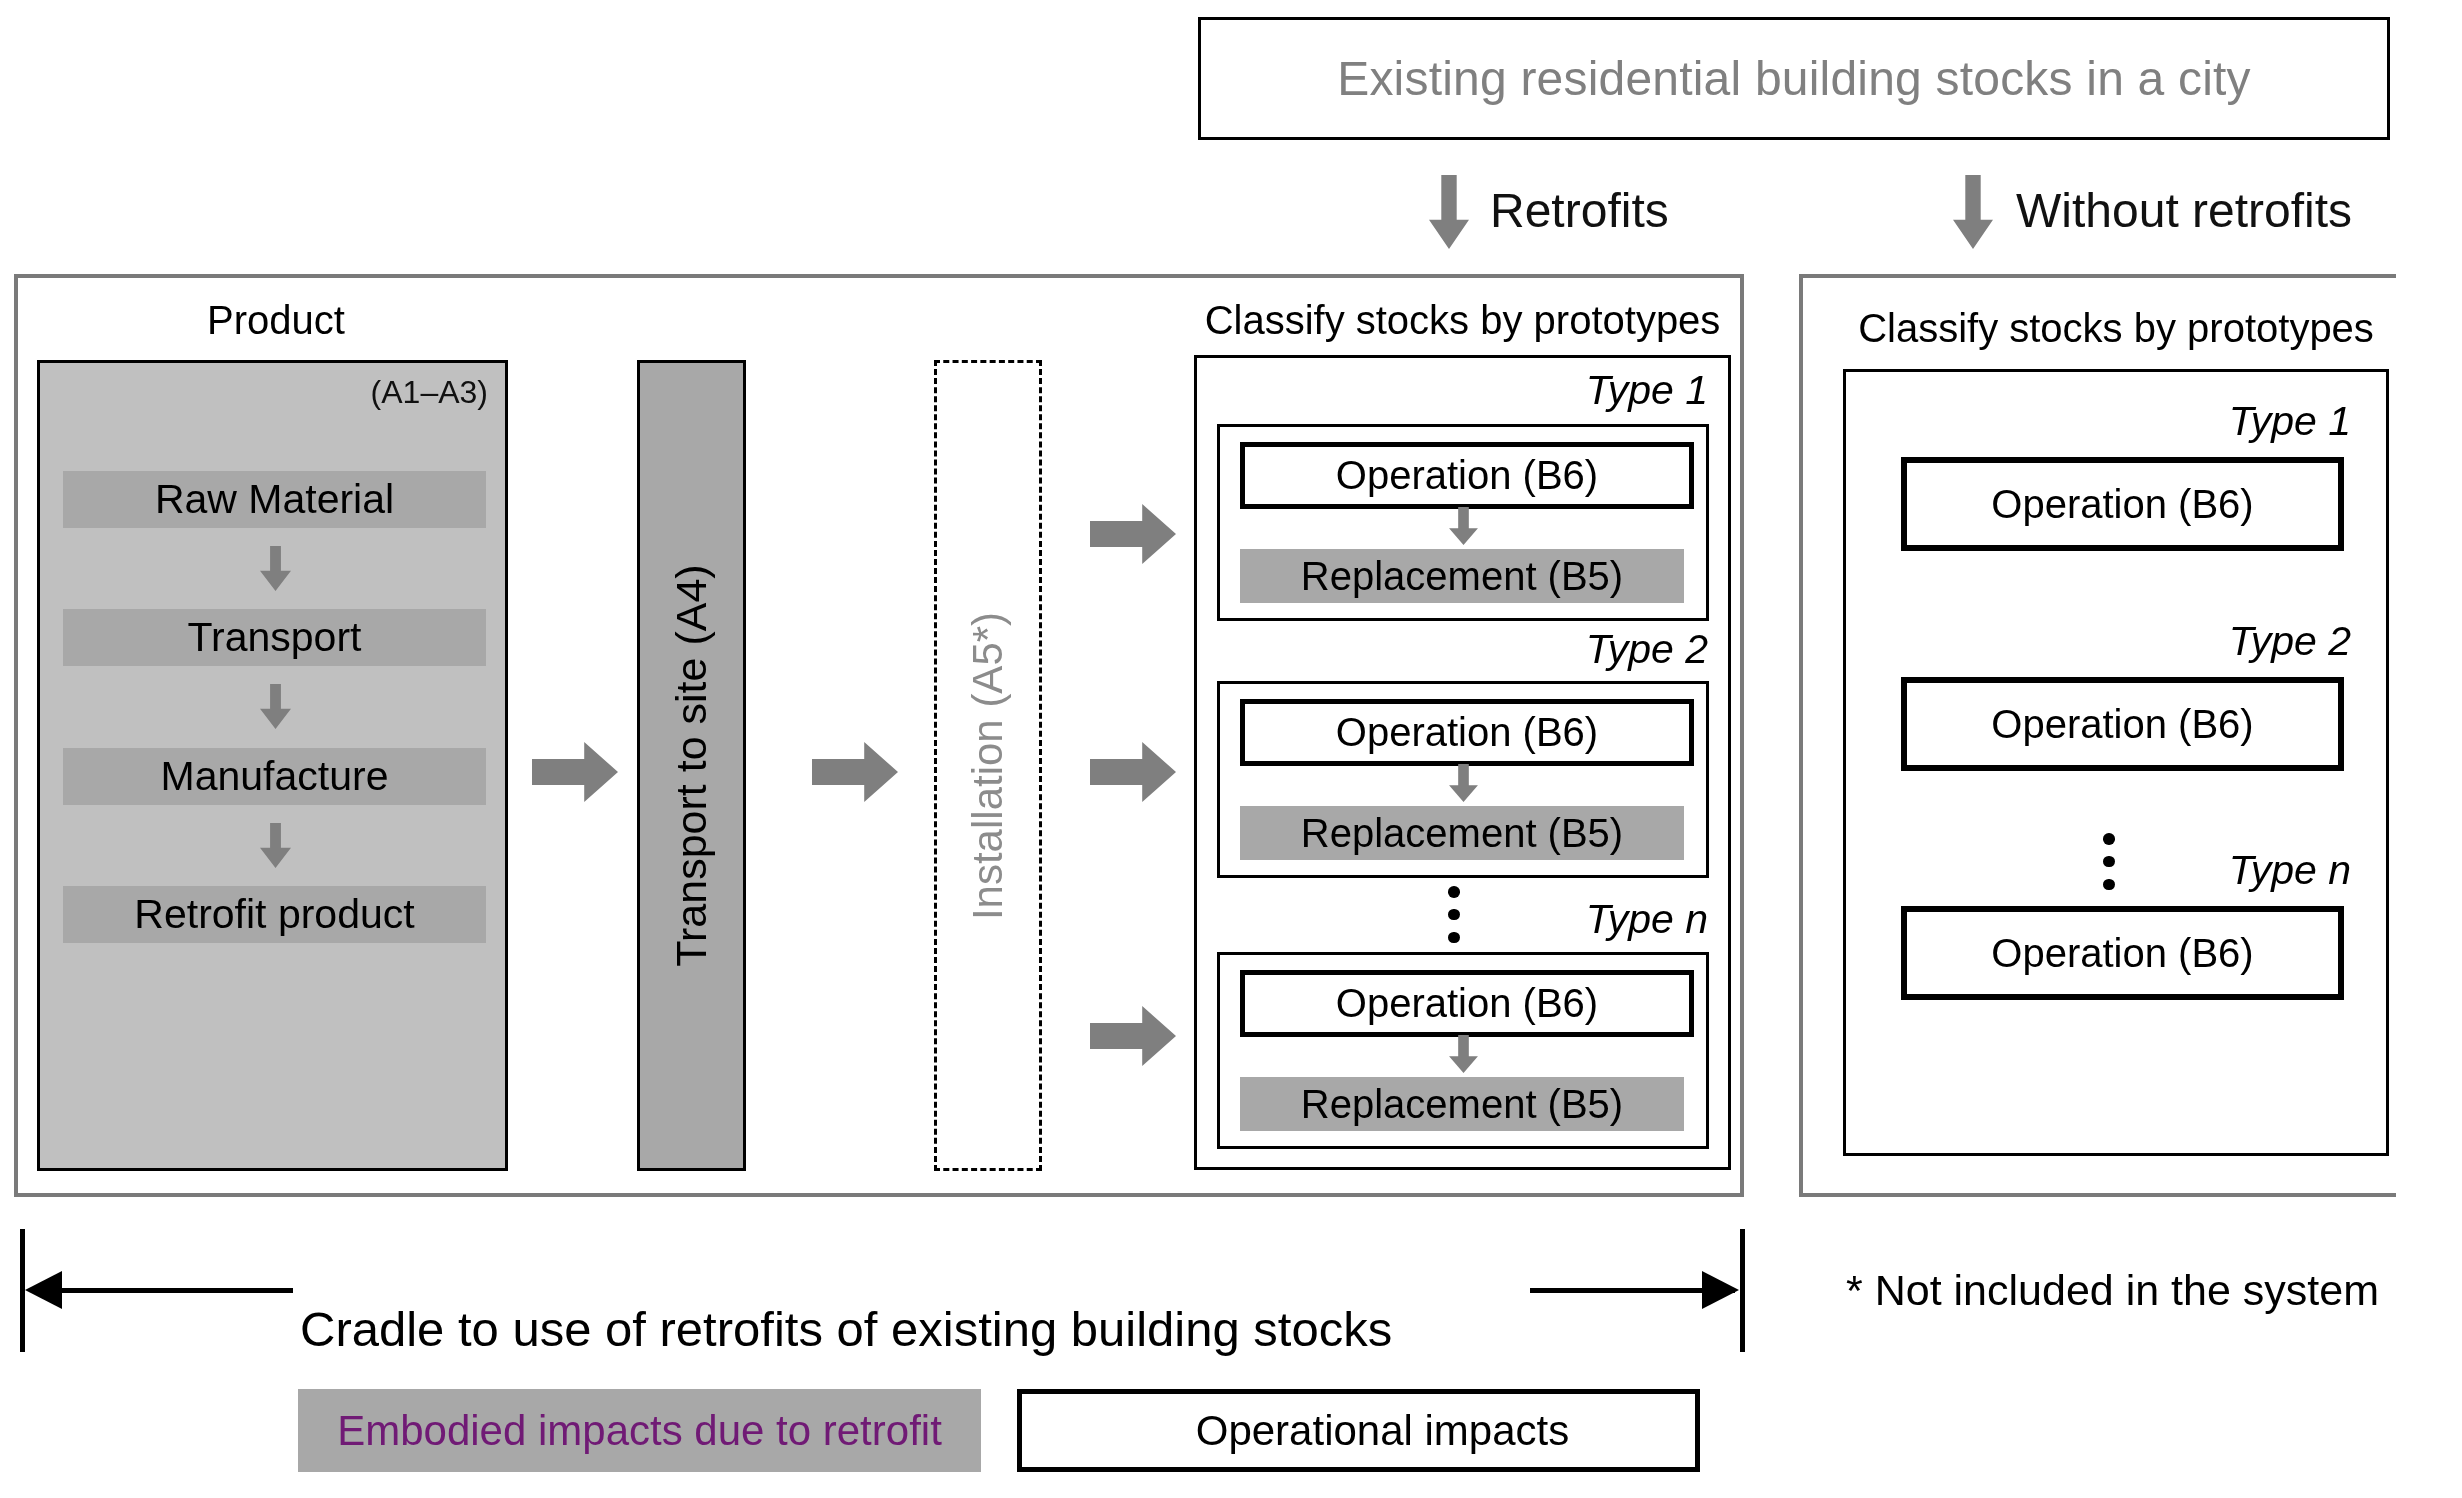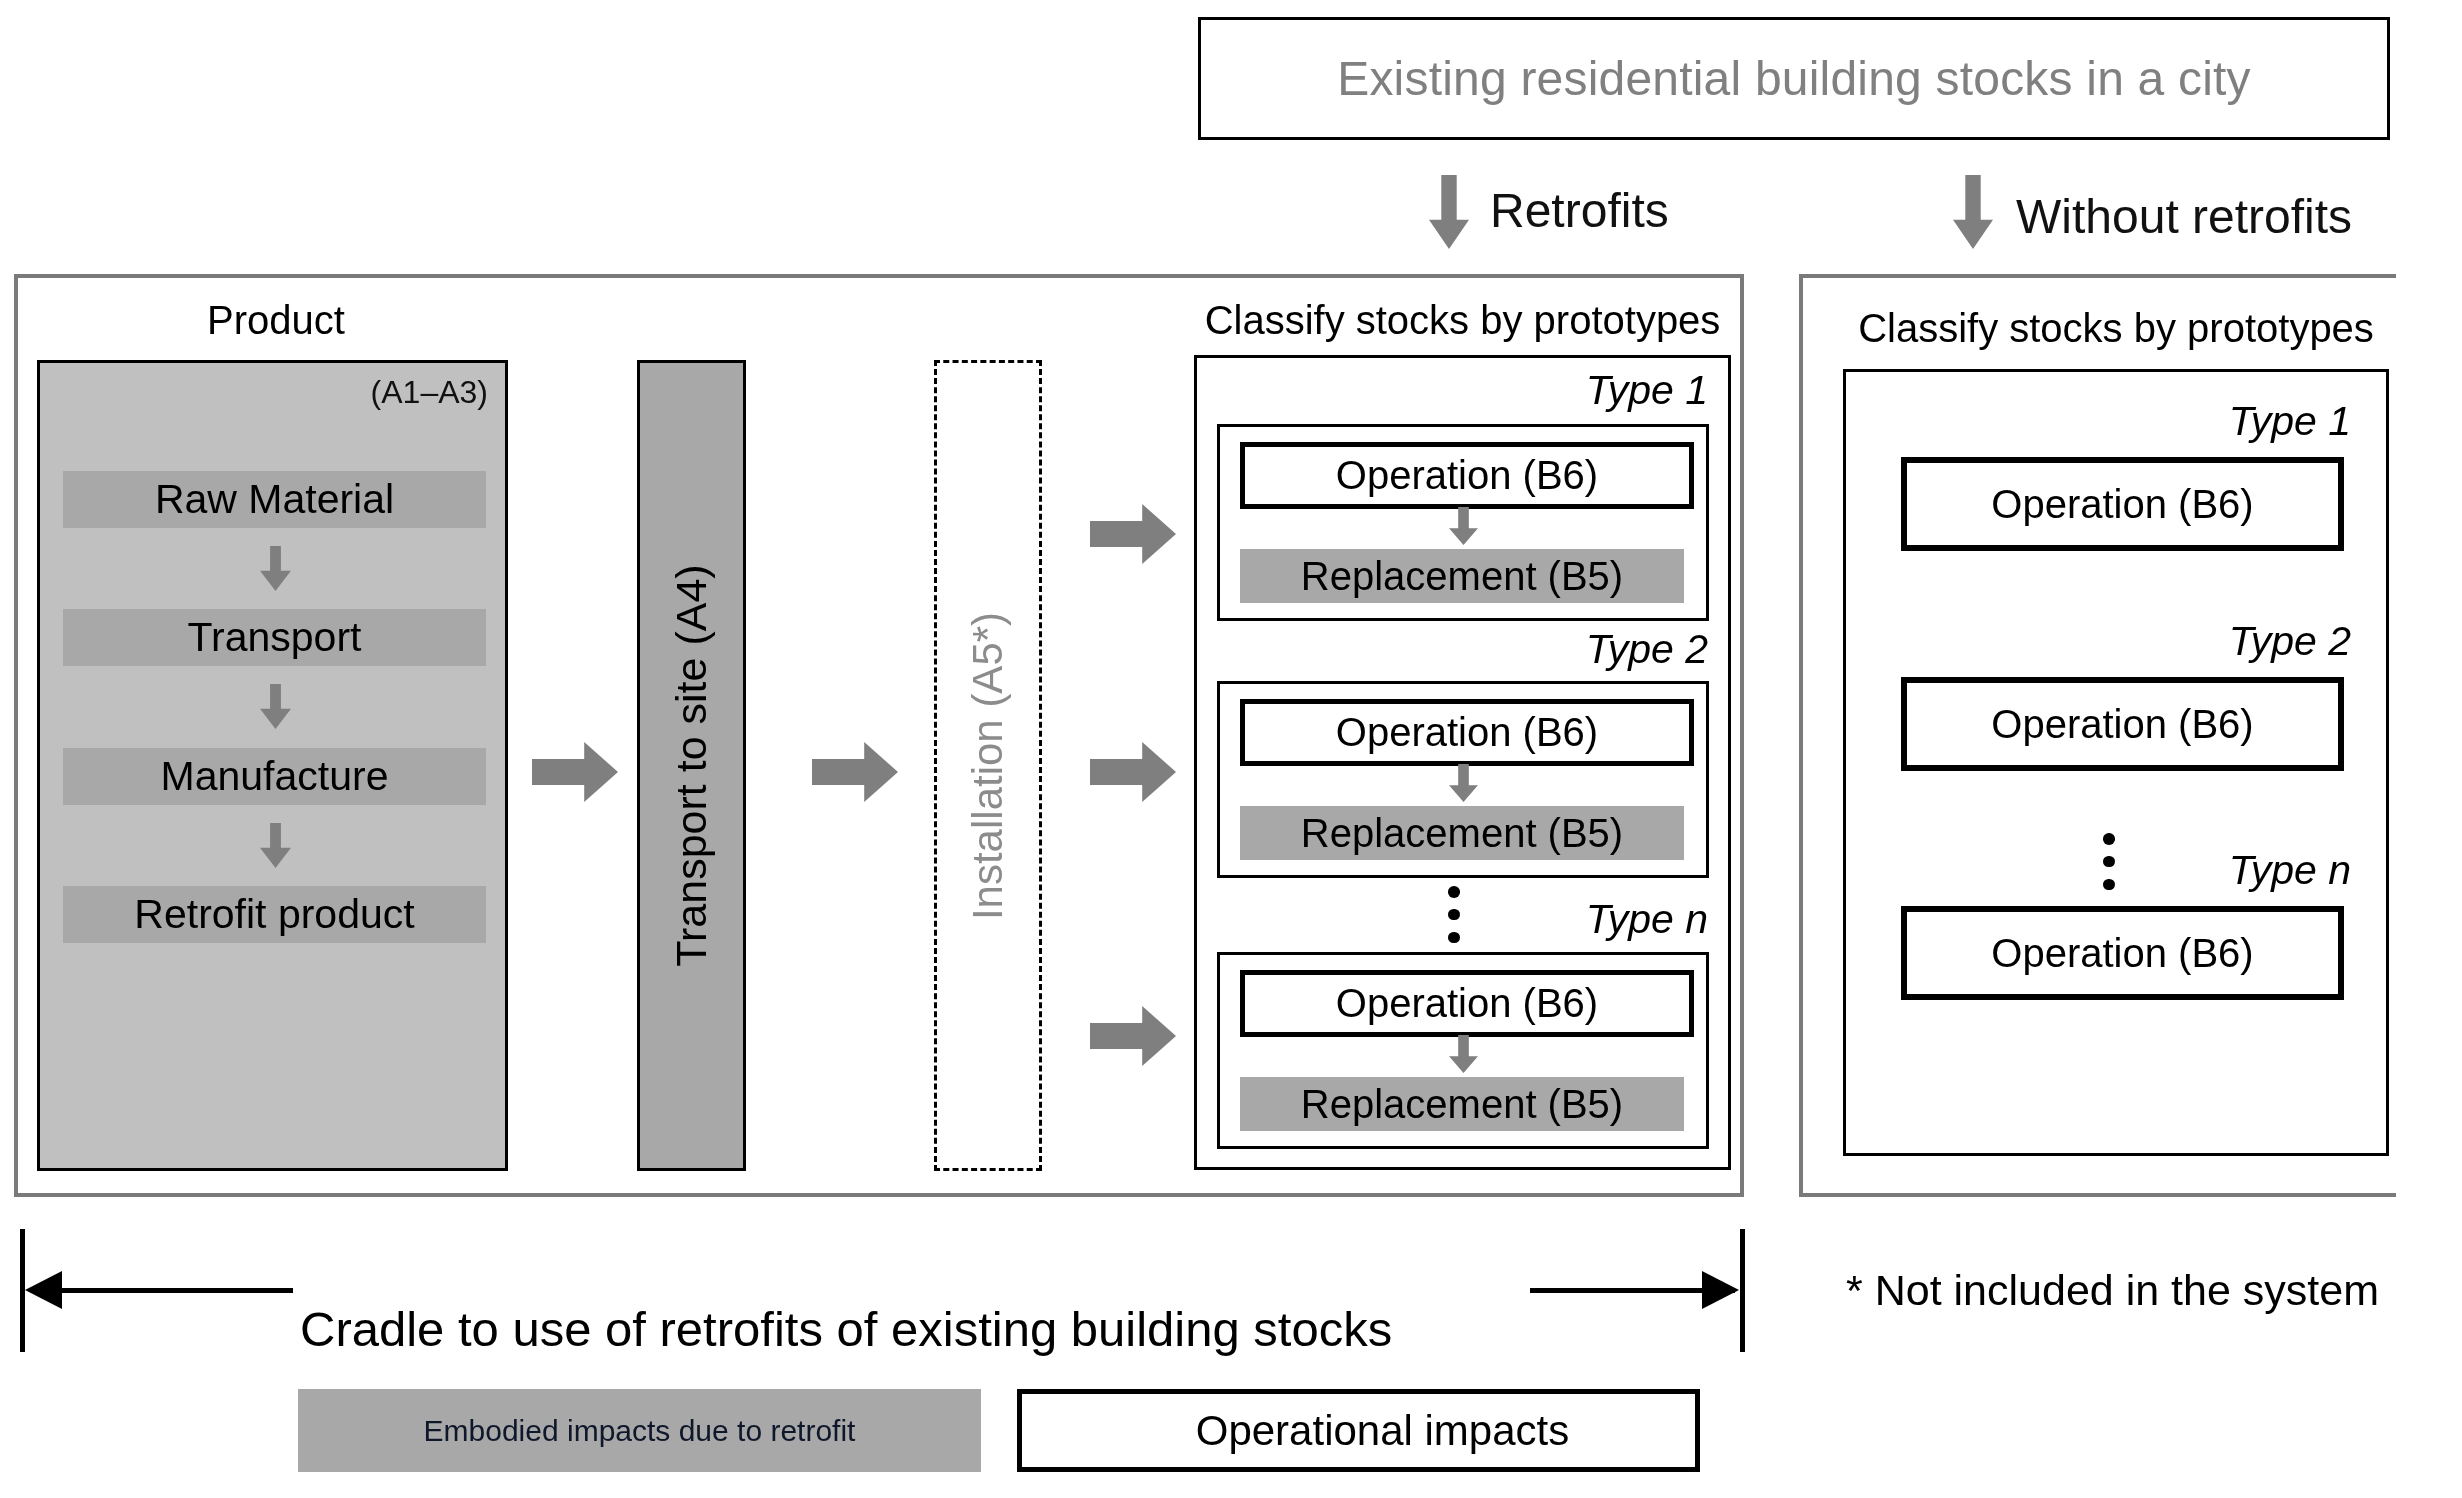--- a/index.html
+++ b/index.html
@@ -168,21 +168,21 @@
 
   .footnote {
     position: absolute; font-size: 43px; color: #000000; white-space: nowrap;
   }
 
   
   .legend-gray {
     left: 298px; top: 1389px; width: 683px; height: 83px;
     background: #a8a8a8;
     display: flex; align-items: center; justify-content: center;
-    font-size: 30px; color: #0f172a; white-space: nowrap;
+    font-size: 42px; color: #701a75; white-space: nowrap;
   }
   .legend-white {
     left: 1017px; top: 1389px; width: 683px; height: 83px;
     background: #ffffff; border: 5.4px solid #000000;
     display: flex; align-items: center; justify-content: center;
     font-size: 42px; color: #000000; white-space: nowrap; padding-left: 48px;
   }
 </style>
 </head>
 <body>
@@ -198,21 +198,21 @@
       <polygon points="16,0 36,0 36,58 52,58 26,96 0,58 16,58" fill="#7f7f7f"></polygon>
     </svg>
   </div>
   <div class="abs arrow-caption" style="left:1490px; top:187px;">Retrofits</div>
 
   <div class="abs" style="left:1953px; top:175px;">
     <svg width="40" height="74" viewBox="0 0 52 96">
       <polygon points="16,0 36,0 36,58 52,58 26,96 0,58 16,58" fill="#7f7f7f"></polygon>
     </svg>
   </div>
-  <div class="abs arrow-caption" style="left:2016px; top:193px;">Without retrofits</div>
+  <div class="abs arrow-caption" style="left:2016px; top:187px;">Without retrofits</div>
 
   <div class="abs panel panel-left"></div>
 
   <div class="abs section-caption" style="left:122px; top:298px; width:308px;">Product</div>
 
   <div class="abs product-box">
     <span class="a1a3">(A1–A3)</span>
 
     <div class="stage-bar" style="top:108px;">Raw Material</div>
     <div class="mini-arrow-wrap" style="top:183px;">

